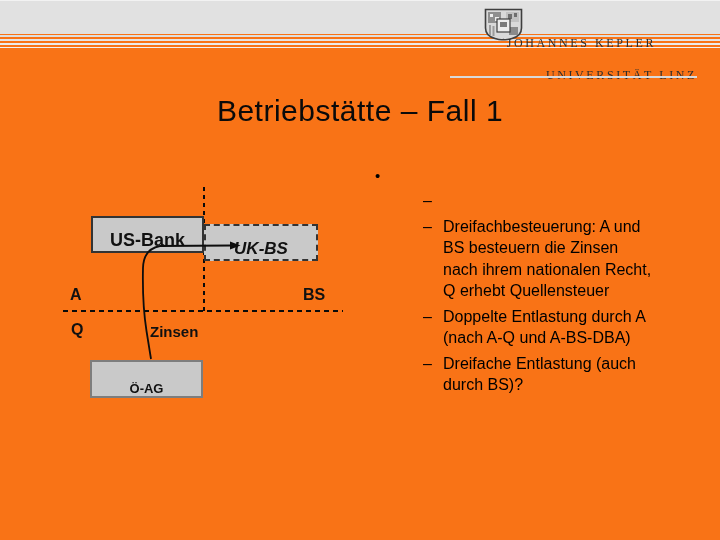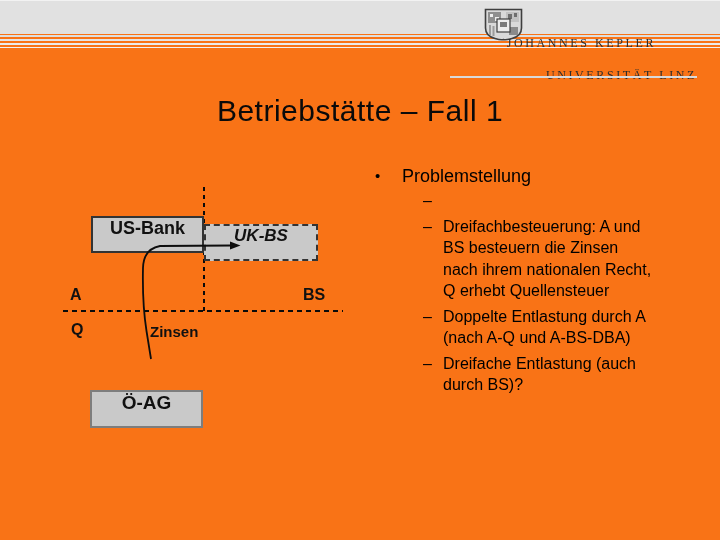--- a/index.html
+++ b/index.html
@@ -22,24 +22,24 @@
   .logo-rule{position:absolute;top:76px;left:450px;width:247px;height:2px;background:#d9d9d9;}
 
   
   .title{position:absolute;left:0;top:94px;width:720px;margin:0;padding-left:0;box-sizing:border-box;text-align:center;font-size:30px;font-weight:400;color:#0a0a0a;letter-spacing:0.5px;}
 
   
   .vline{position:absolute;left:203px;top:187px;width:2px;height:124px;
     background:repeating-linear-gradient(to bottom,#0a0a0a 0 4.5px,transparent 4.5px 8px);}
   .hline{position:absolute;left:63px;top:310px;width:280px;height:2px;
     background:repeating-linear-gradient(to right,#0a0a0a 0 5px,transparent 5px 9px);}
-  .box{position:absolute;background:#c9c9c9;display:flex;align-items:flex-start;justify-content:center;box-sizing:border-box;font-weight:bold;color:#111;}
+  .box{position:absolute;background:#c9c9c9;display:flex;align-items:flex-end;justify-content:center;box-sizing:border-box;font-weight:bold;color:#111;}
   .box.us-bank{left:91px;top:216px;width:113px;height:37px;border:2px solid #333;font-size:18px;}
   .box.uk-bs{left:204px;top:224px;width:114px;height:37px;border:2px dashed #333;font-size:17px;font-style:italic;}
-  .box.oeag{left:90px;top:360px;width:113px;height:38px;border:2px solid #7d7d7d;font-size:19px;margin-top:30px;}
+  .box.oeag{left:90px;top:360px;width:113px;height:38px;border:2px solid #7d7d7d;font-size:13px;}
   .dlabel{position:absolute;font-weight:bold;color:#111;white-space:nowrap;}
   .dlabel.a{left:70px;top:286px;font-size:16px;}
   .dlabel.bs{left:303px;top:286px;font-size:16px;}
   .dlabel.q{left:71px;top:321px;font-size:16px;}
   .dlabel.zinsen{left:150px;top:323px;font-size:15px;}
   .arrow-svg{position:absolute;left:0;top:0;pointer-events:none;}
 
   
   .bullets{position:absolute;left:375px;top:164px;width:335px;color:#000;}
   .b-head{display:flex;font-size:18px;line-height:24px;}
@@ -98,21 +98,20 @@
     </div>
     <svg class="arrow-svg" width="720" height="540" viewBox="0 0 720 540">
       <path d="M151,359 L146.5,331 C143.5,312 142.5,290 143,268 Q143.5,249 160,246 L231,245.5" fill="none" stroke="#0d0d0d" stroke-width="1.8"></path>
       <polygon points="230,241.5 240.5,245.5 230,249.5" fill="#0d0d0d"></polygon>
     </svg>
   </div>
 
   <div class="bullets">
     <div class="b-head">
       <span class="b-dot">•</span>
-      <span>Problemstellung</span>
     </div>
     <div class="sub">
       <div class="sub-item">
         <span class="dash">–</span>
       </div>
       <div class="sub-item">
         <span class="dash">–</span>
         <span class="sub-text">Dreifachbesteuerung: A und
 BS besteuern die Zinsen
 nach ihrem nationalen Recht,

